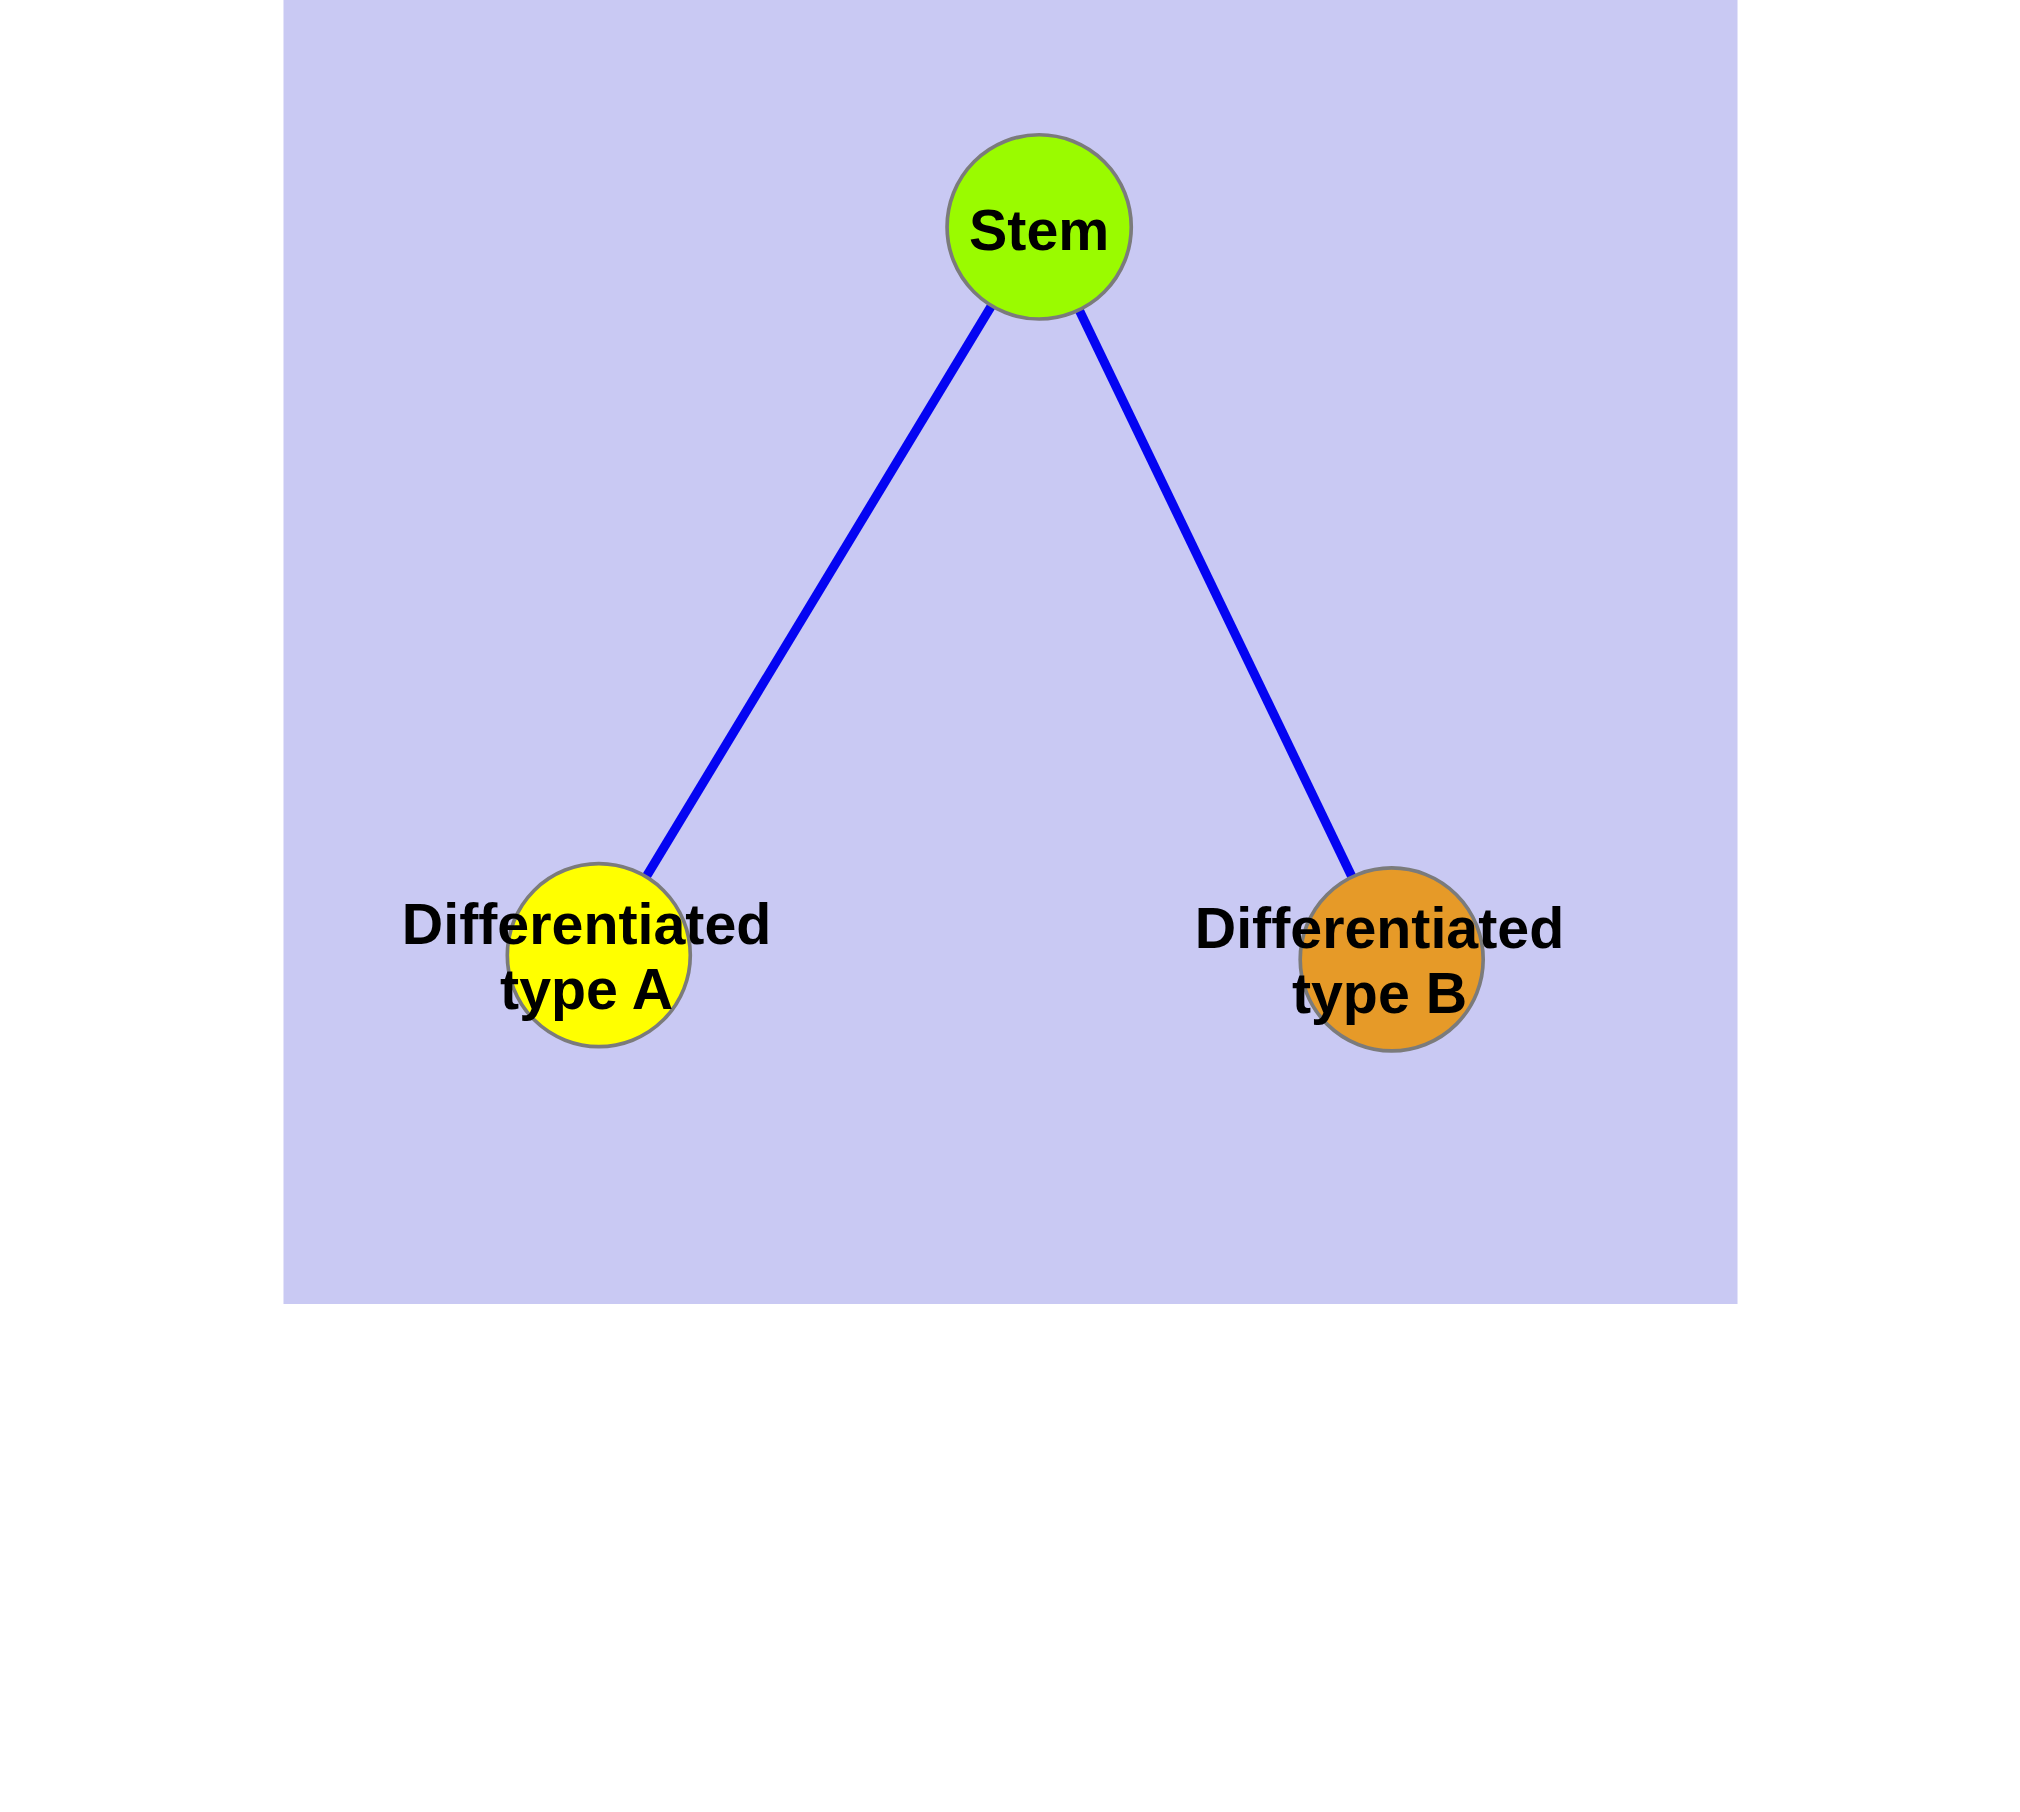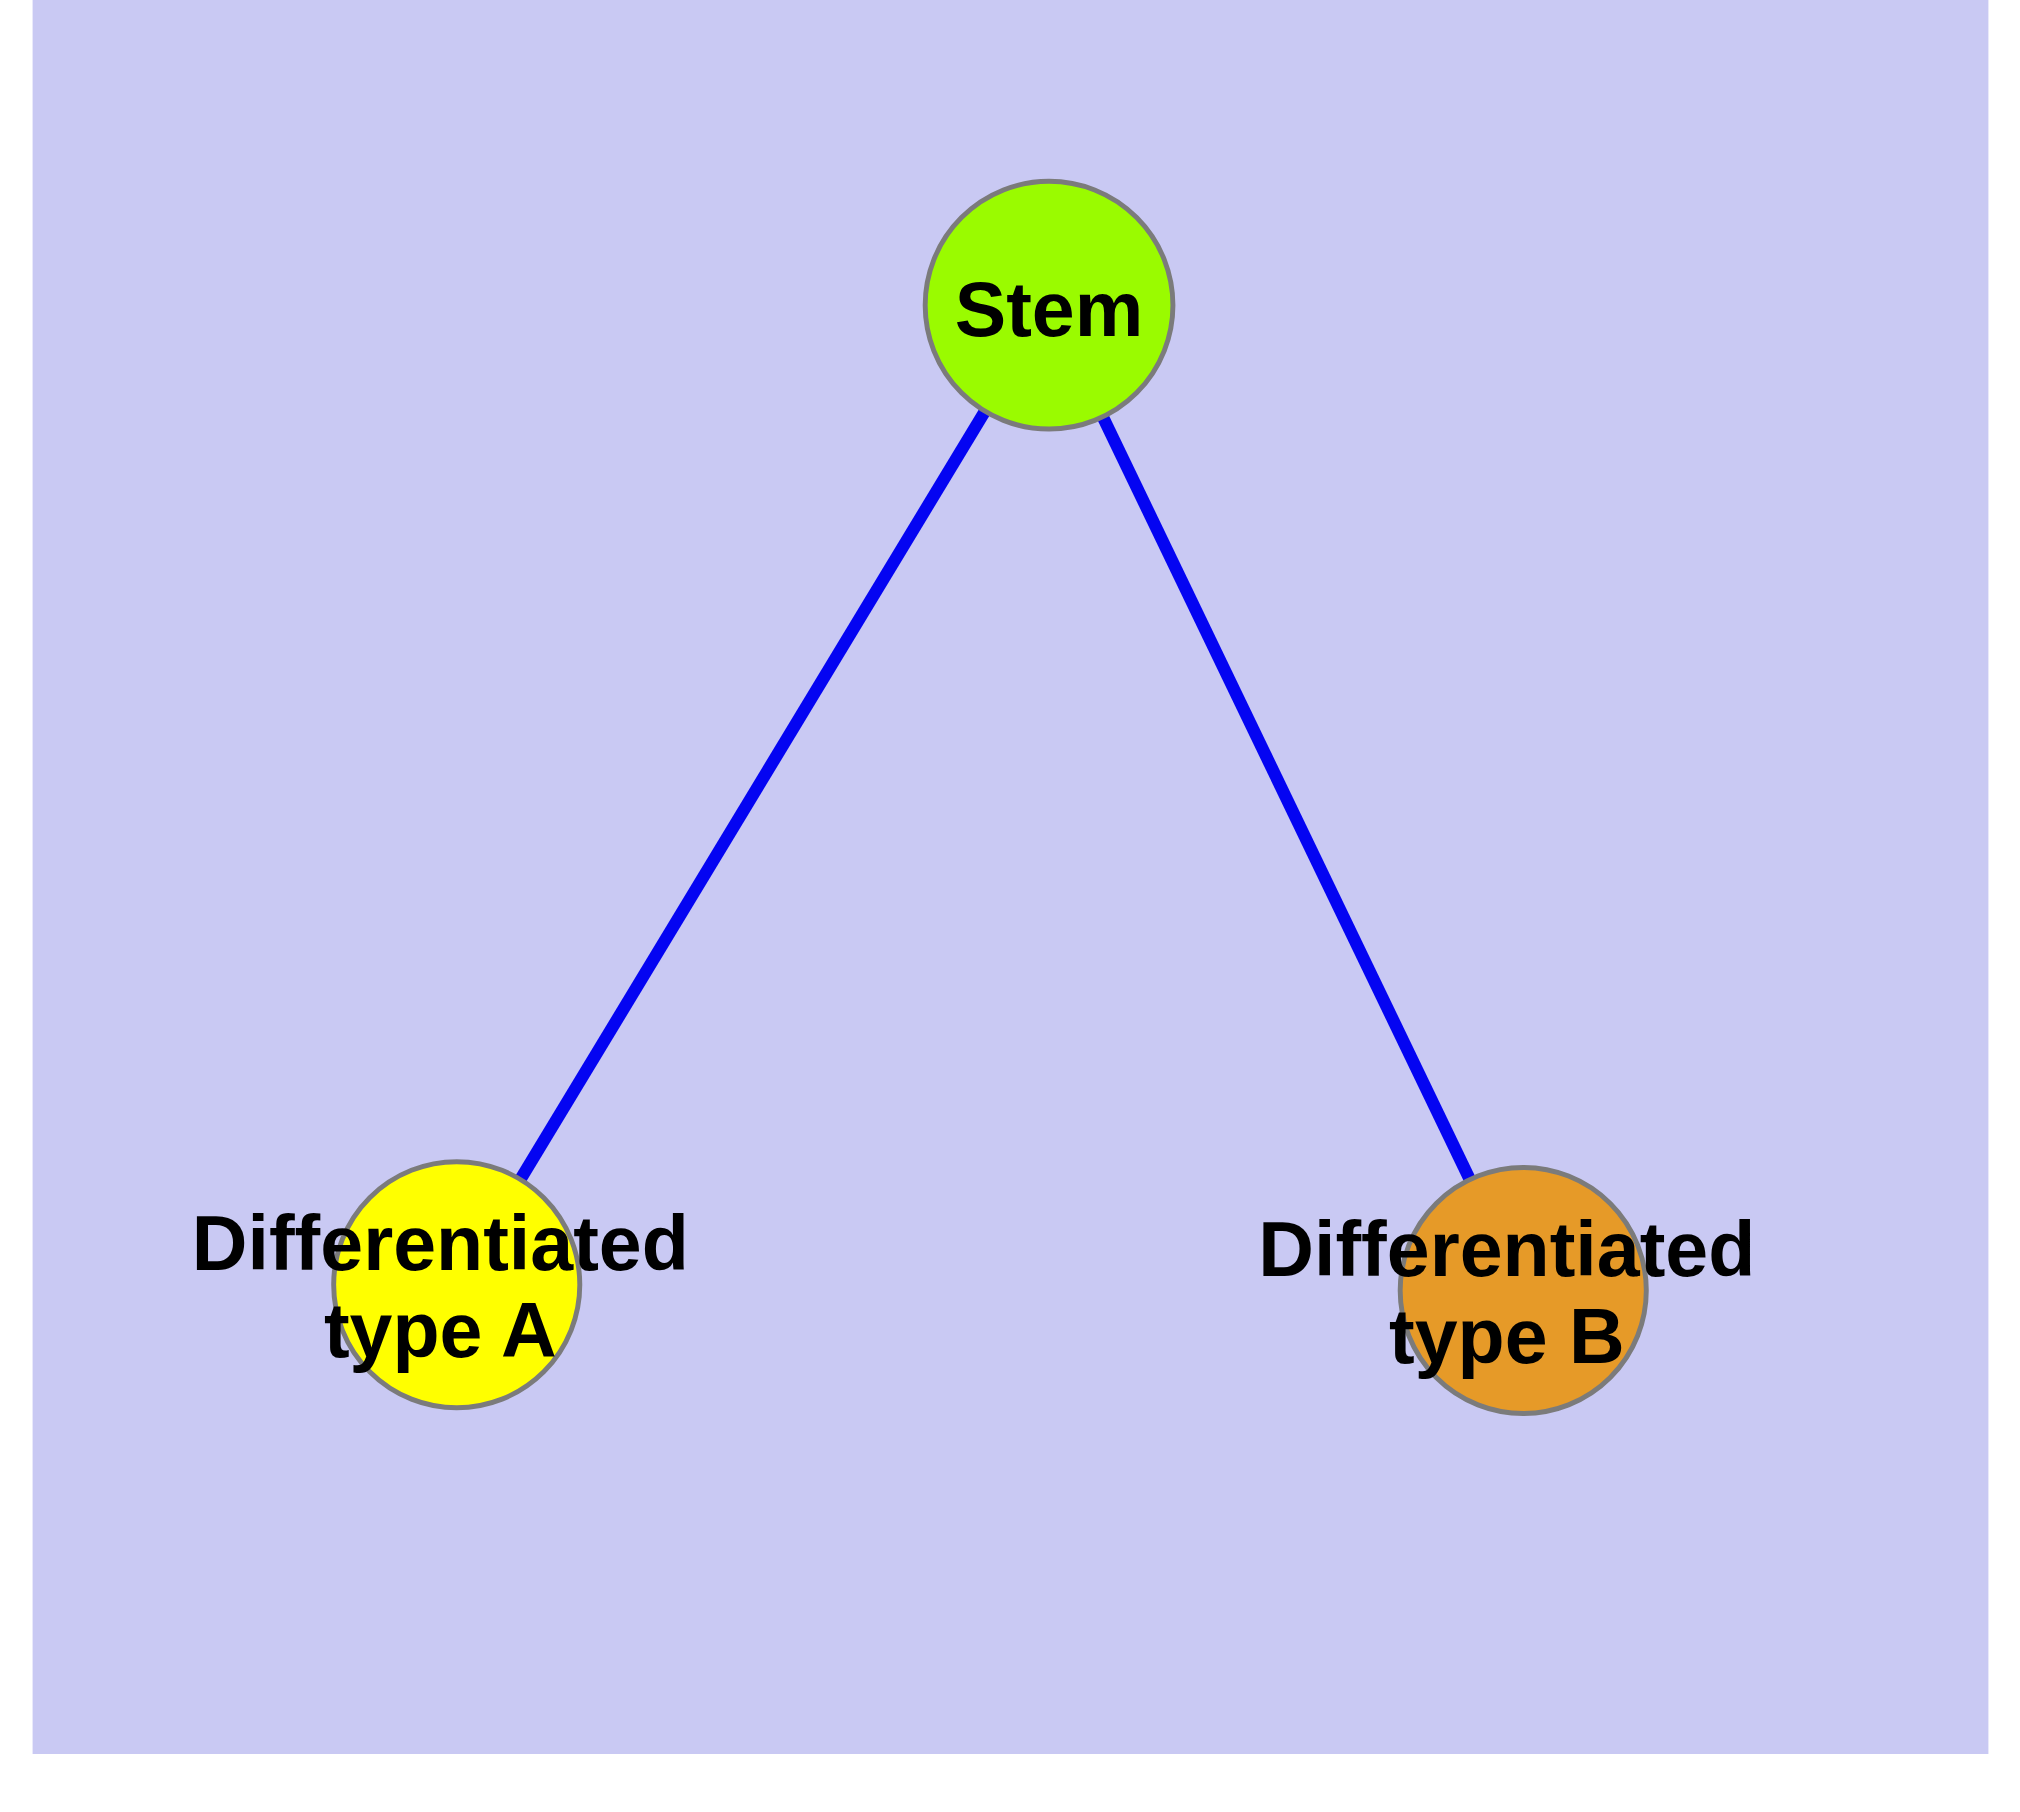--- a/index.html
+++ b/index.html
@@ -8,21 +8,21 @@
   }
   body {
     width: 2021px;
     height: 1812px;
     overflow: hidden;
     font-family: "Liberation Sans", sans-serif;
   }
   #diagram-root {
     position: relative;
     width: 2021px;
-    height: 1754px;
+    height: 1304px;
   }
   #graph-svg {
     position: absolute;
     left: 0;
     top: 0;
     width: 100%;
     height: 100%;
     display: block;
   }
   .node-label {

